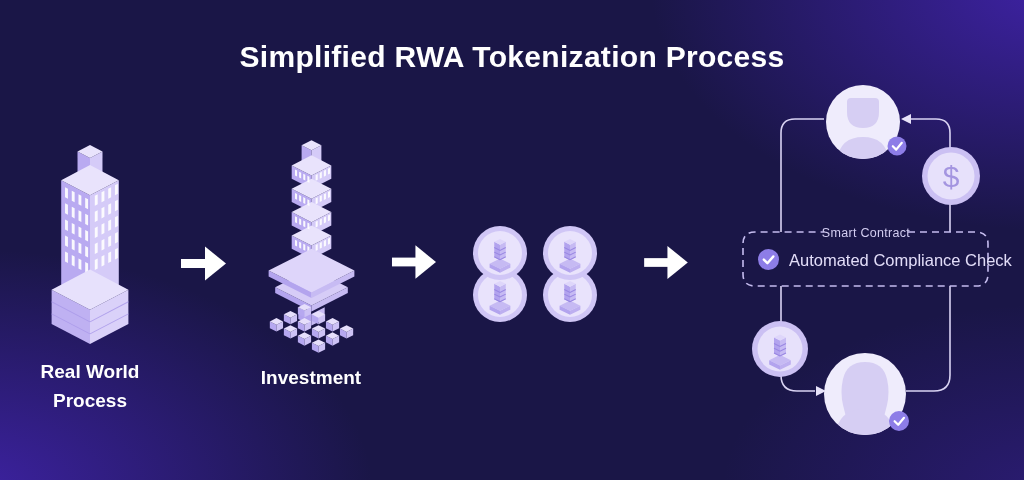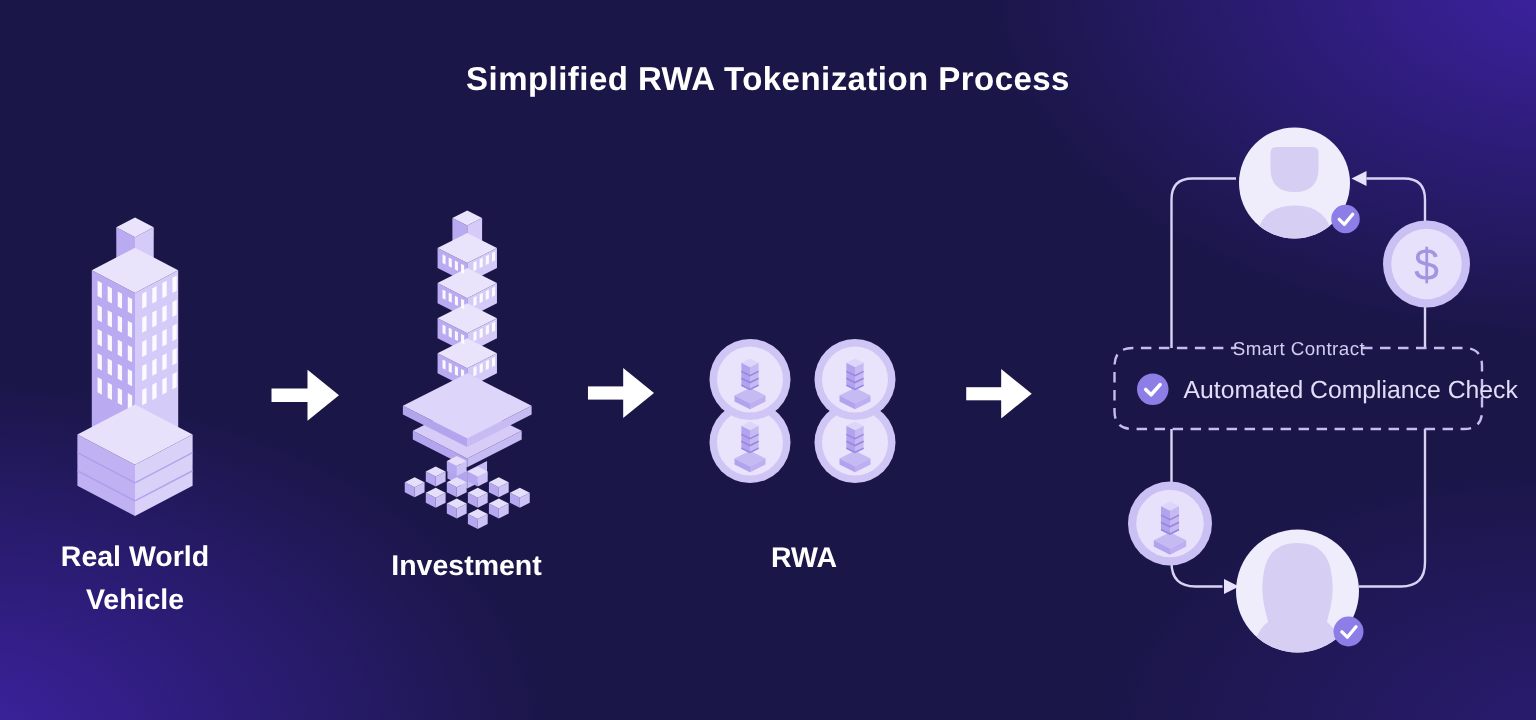--- a/index.html
+++ b/index.html
@@ -7,21 +7,21 @@
     position:relative;width:1024px;height:480px;overflow:hidden;
     font-family:"Liberation Sans", sans-serif;
     background:
       radial-gradient(58% 75% at 103% -3%, #3e22a4 0%, rgba(62,34,164,0) 68%),
       radial-gradient(58% 75% at -3% 103%, #3d22a2 0%, rgba(62,34,164,0) 68%),
       radial-gradient(45% 55% at 102% 102%, rgba(62,34,164,0.45) 0%, rgba(62,34,164,0) 70%),
       #1a1647;
   }
   .title{
     position:absolute;left:0;top:40px;width:100%;
-    text-align:center;color:#ffffff;font-size:22px;font-weight:700;
+    text-align:center;color:#ffffff;font-size:30px;font-weight:700;
     letter-spacing:.3px;
   }
   .step{position:absolute;}
   .step svg{display:block;}
   .step-label{
     position:absolute;text-align:center;color:#ffffff;
     font-size:19px;font-weight:700;line-height:29px;
   }
   .lbl1{left:16px;top:357px;width:148px;}
   .lbl2{left:241px;top:363px;width:140px;}
@@ -99,21 +99,21 @@
       <g stroke="#ab9bea" stroke-width="1" fill="none" opacity="0.85">
         <polyline points="10,162 50,182"></polyline>
           <polyline points="10,174 50,194"></polyline>
         <polyline points="50,182 90,162"></polyline>
           <polyline points="50,194 90,174"></polyline>
       </g>
     </svg>
   </div>
   <div class="step-label lbl1">
     <div>Real World</div>
-    <div>Vehicle</div>
+    <div>Process</div>
   </div>
 
   <svg class="arrow" style="left:180px;top:246px;" width="46" height="35" viewBox="0 0 46 34">
     <rect x="1" y="12.5" width="25" height="9" fill="#ffffff"></rect>
     <polygon points="25,0 46,17 25,34" fill="#ffffff"></polygon>
   </svg>
 
   <div class="step" style="left:262px;top:137px;">
     <svg width="99" height="217" viewBox="0 0 120 260" preserveAspectRatio="none">
       <defs>
@@ -242,21 +242,20 @@
 
       <circle cx="28" cy="28" r="27" fill="#d0c6f6"></circle>
         <circle cx="28" cy="28" r="22" fill="#e9e3fc"></circle>
       <use href="#mini-tower" transform="translate(28,26) scale(1.15)"></use>
       <circle cx="98" cy="28" r="27" fill="#d0c6f6"></circle>
         <circle cx="98" cy="28" r="22" fill="#e9e3fc"></circle>
       <use href="#mini-tower" transform="translate(98,26) scale(1.15)"></use>
     </svg>
   </div>
   <div class="step-label lbl3">
-    <div>RWA</div>
   </div>
 
   <svg class="arrow" style="left:643px;top:246px;" width="45" height="33" viewBox="0 0 46 34">
     <rect x="1" y="12.5" width="25" height="9" fill="#ffffff"></rect>
     <polygon points="25,0 46,17 25,34" fill="#ffffff"></polygon>
   </svg>
 
   <svg class="flow-svg" width="1024" height="480" viewBox="0 0 1024 480">
     <defs>
       <clipPath id="clip-av1">

